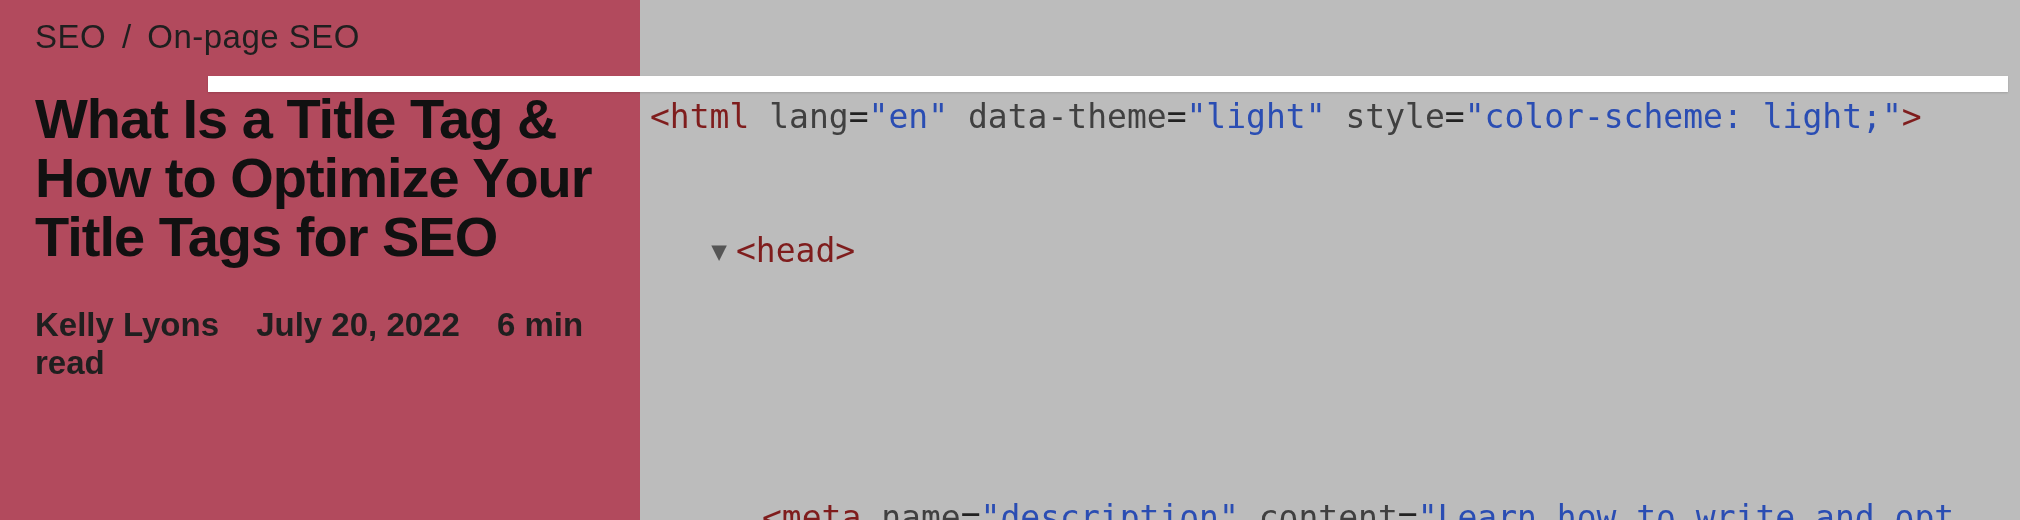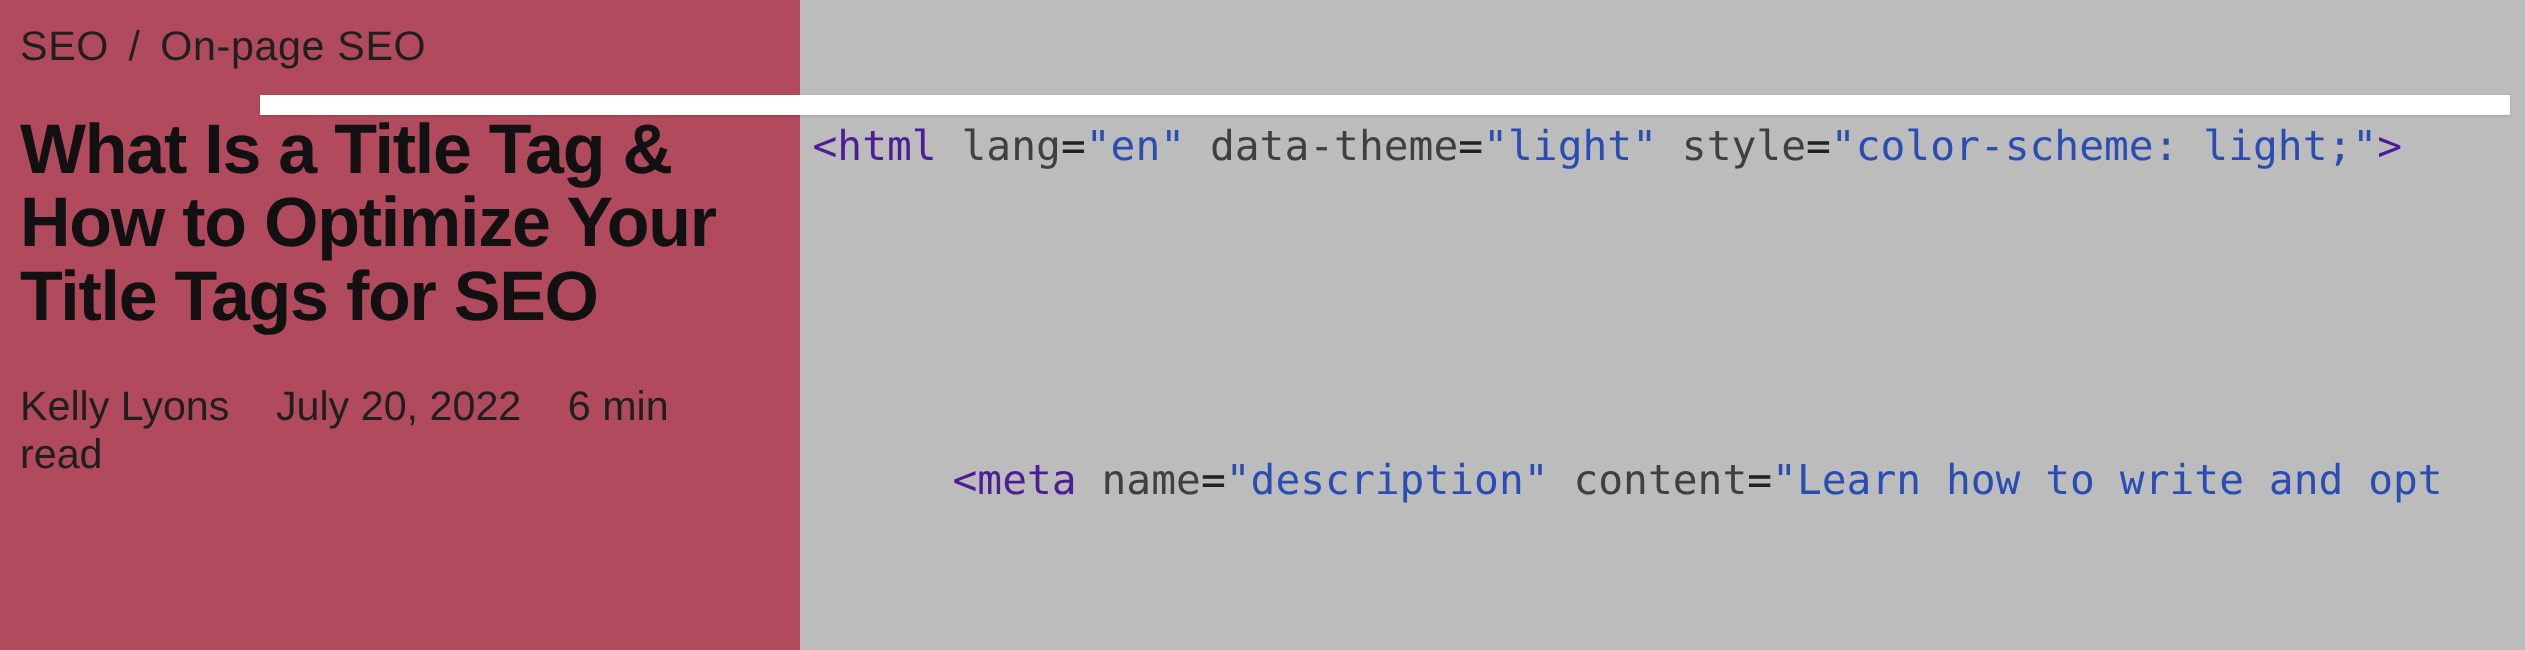--- a/index.html
+++ b/index.html
@@ -8,42 +8,42 @@
     font-family: -apple-system, BlinkMacSystemFont, "Segoe UI", Helvetica, Arial, sans-serif;
     display: flex;
     position: relative;
   }
 
   
   .article-panel {
     width: 640px;
     height: 520px;
     background: #b24a5d;
-    padding: 18px 24px 0 16px;
+    padding: 18px 24px 0 35px;
     color: #1f1f1f;
   }
   .breadcrumb {
     font-size: 33px;
     font-weight: 500;
     letter-spacing: 0.5px;
     color: #1f1f1f;
     margin-bottom: 34px;
   }
   .breadcrumb .sep { margin: 0 6px; }
   .headline {
     font-size: 56px;
     font-weight: 800;
     line-height: 1.05;
     letter-spacing: -1px;
     color: #111;
     margin-bottom: 40px;
   }
   .meta {
     font-size: 33px;
-    font-weight: 400;
+    font-weight: 700;
     color: #1f1f1f;
   }
   .meta span { margin-right: 28px; }
 
   
   .code-panel {
     flex: 1;
     height: 520px;
     background: #bcbcbc;
     padding: 6px 10px 0 10px;
@@ -51,21 +51,21 @@
     font-size: 33px;
     line-height: 1.35;
     color: #222;
     white-space: pre-wrap;
     word-break: break-all;
     position: relative;
   }
   .code-panel .row { display: block; }
   .indent1 { padding-left: 56px; }
   .indent2 { padding-left: 112px; }
-  .tag { color: #4c1d95; text-align: center; }
+  .tag { color: #7f1d1d; text-align: center; }
   .attr-name { color: #404040; }
   .attr-val { color: #2a4db3; }
   .punct { color: #222; }
   .disclosure {
     display: inline-block;
     width: 26px;
     color: #555;
     font-size: 26px;
     text-align: center;
     margin-right: 4px;
@@ -101,20 +101,21 @@
   <h1 class="headline">What Is a Title Tag &amp; How to Optimize Your Title Tags for SEO</h1>
   <div class="meta">
     <span>Kelly Lyons</span>
     <span>July 20, 2022</span>
     <span>6 min read</span>
   </div>
 </div>
 
 <div class="code-panel">
   <span class="row"><span class="tag">&lt;html </span><span class="attr-name">lang</span><span class="punct">=</span><span class="attr-val">"en"</span> <span class="attr-name">data-theme</span><span class="punct">=</span><span class="attr-val">"light"</span> <span class="attr-name">style</span><span class="punct">=</span><span class="attr-val">"color-scheme: light;"</span><span class="tag">&gt;</span></span>
+  <span class="row indent1"><span class="disclosure">▼</span><span class="tag">&lt;head&gt;</span></span>
   <span class="row indent2"> </span>
   <span class="row indent2"><span class="tag">&lt;meta </span><span class="attr-name">name</span><span class="punct">=</span><span class="attr-val">"description"</span> <span class="attr-name">content</span><span class="punct">=</span><span class="attr-val">"Learn how to write and opt</span></span>
   
   
   
   
   
   
   
 </div>

